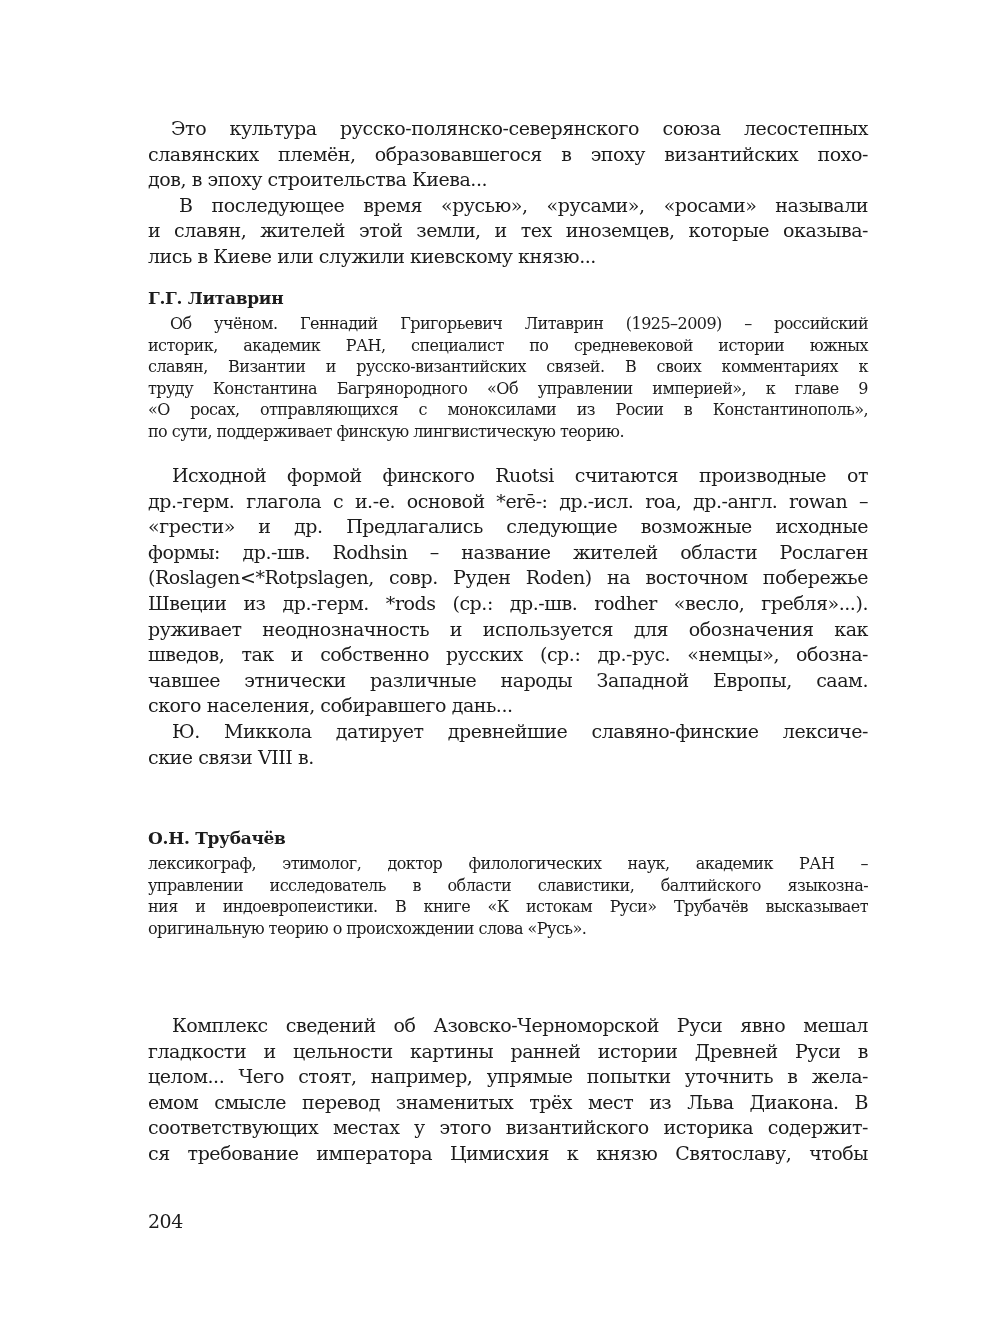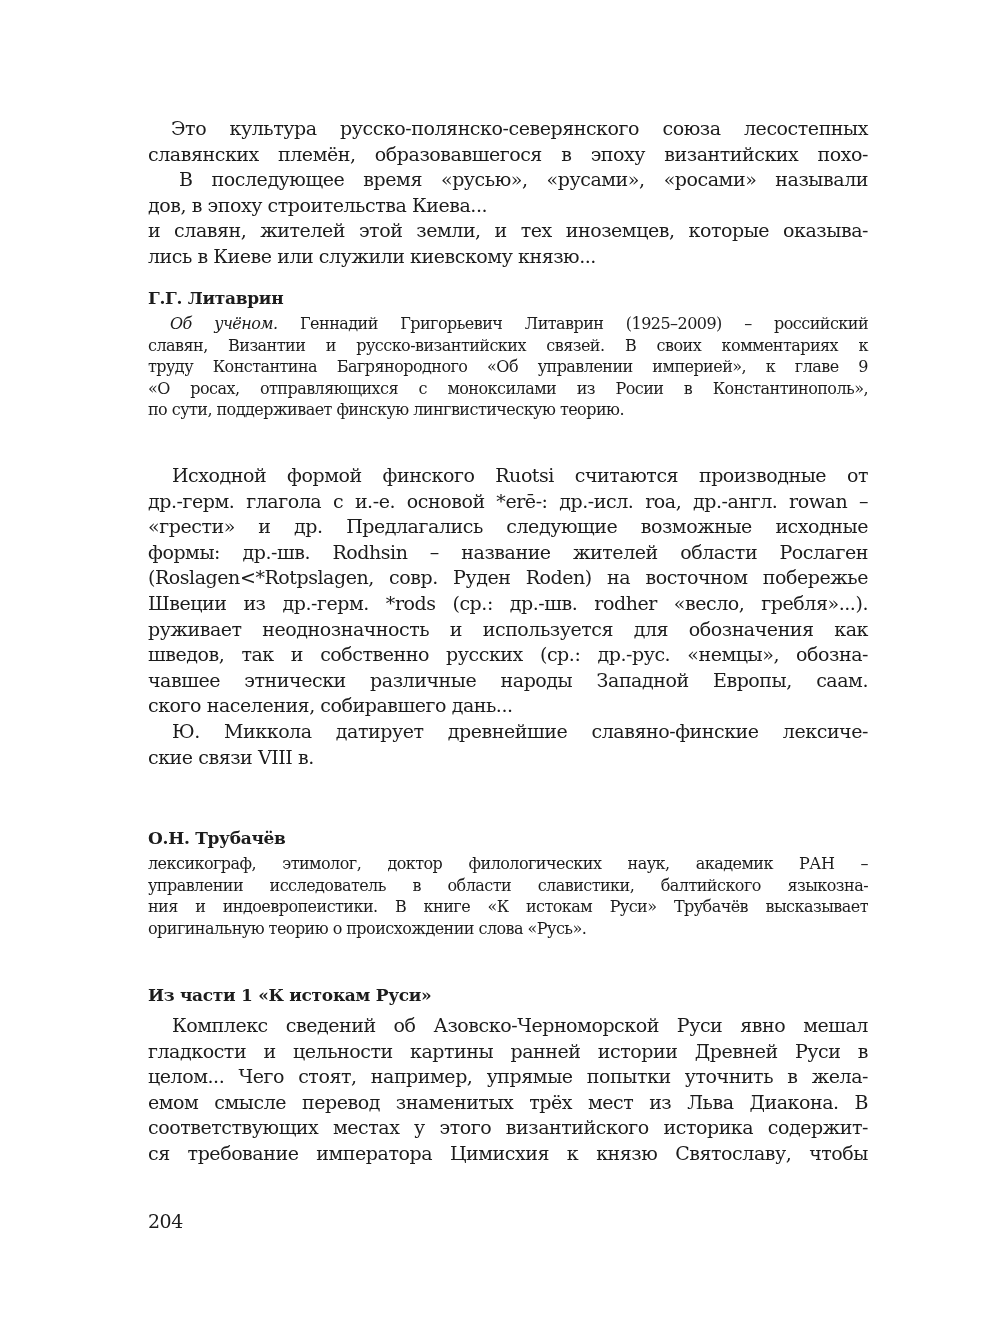--- a/index.html
+++ b/index.html
@@ -17,44 +17,45 @@
   .main .ln.last { text-align-last: left; }
   .bio .ln {
     font-size: 16px; line-height: 21.6px; height: 21.6px; white-space: nowrap;
     text-align: justify; text-align-last: justify; letter-spacing: -0.55px;
   }
   .bio .ln.last { text-align-last: left; }
   .heading {
     position: absolute; left: 170px; width: 698px; text-align: left;
     font-size: 17px; font-weight: bold; letter-spacing: -0.3px;
   }
-  .it { font-style: italic; }
+  .it { }
   .page-number {
     position: absolute; left: 172px; top: 1210px; font-size: 19px; letter-spacing: -0.5px;
   }
 </style>
 </head>
 <body>
 
 <div class="page">
 
   <div class="block main" style="top:116px;">
     <div class="ln" style="padding-left:1px;">Это культура русско-полянско-северянского союза лесостепных</div>
     <div class="ln" style="margin-left:-22px;width:720px;">славянских племён, образовавшегося в эпоху византийских похо-</div>
+    <div class="ln last" style="margin-left:-22px;width:720px;">дов, в эпоху строительства Киева...</div>
     <div class="ln" style="padding-left:9px;">В последующее время «русью», «русами», «росами» называли</div>
-    <div class="ln last" style="margin-left:-22px;width:720px;">дов, в эпоху строительства Киева...</div>
     <div class="ln" style="margin-left:-22px;width:720px;">и славян, жителей этой земли, и тех иноземцев, которые оказыва-</div>
     <div class="ln last" style="margin-left:-22px;width:720px;">лись в Киеве или служили киевскому князю...</div>
   </div>
 
   <div class="heading" style="top:288px;left:148px;width:720px;">Г.Г. Литаврин</div>
   <div class="block bio" style="top:313px;left:148px;width:720px;">
     <div class="ln" style="padding-left:22px;">
       <span class="it">Об учёном.</span><span> Геннадий Григорьевич Литаврин (1925–2009) – российский</span>
     </div>
+    <div class="ln">историк, академик РАН, специалист по средневековой истории южных</div>
     <div class="ln">славян, Византии и русско-византийских связей. В своих комментариях к</div>
     <div class="ln">труду Константина Багрянородного «Об управлении империей», к главе 9</div>
     <div class="ln">«О росах, отправляющихся с моноксилами из Росии в Константинополь»,</div>
     <div class="ln last">по сути, поддерживает финскую лингвистическую теорию.</div>
   </div>
 
   <div class="block main" style="top:463px;left:148px;width:720px;">
     <div class="ln" style="padding-left:24px;">Исходной формой финского Ruotsi считаются производные от</div>
     <div class="ln">др.-герм. глагола с и.-е. основой *erē-: др.-исл. roa, др.-англ. rowan –</div>
     <div class="ln">«грести» и др. Предлагались следующие возможные исходные</div>
@@ -70,21 +71,20 @@
   </div>
 
   <div class="heading" style="top:828px;left:148px;width:720px;">О.Н. Трубачёв</div>
   <div class="block bio" style="top:853px;left:148px;width:720px;">
     <div class="ln">лексикограф, этимолог, доктор филологических наук, академик РАН –</div>
     <div class="ln">управлении исследователь в области славистики, балтийского языкозна-</div>
     <div class="ln">ния и индоевропеистики. В книге «К истокам Руси» Трубачёв высказывает</div>
     <div class="ln last">оригинальную теорию о  происхождении слова «Русь».</div>
   </div>
 
-  <div class="heading" style="top:985px;left:148px;width:720px;">Из части 1 «К истокам Руси»</div>
   <div class="block main" style="top:1013px;left:148px;width:720px;">
     <div class="ln" style="padding-left:24px;">Комплекс сведений об Азовско-Черноморской Руси явно мешал</div>
     <div class="ln">гладкости и цельности картины ранней истории Древней Руси в</div>
     <div class="ln">целом... Чего стоят, например, упрямые попытки уточнить в жела-</div>
     <div class="ln">емом смысле перевод знаменитых трёх мест из Льва Диакона. В</div>
     <div class="ln">соответствующих местах у этого византийского историка содержит-</div>
     <div class="ln">ся требование императора Цимисхия к князю Святославу, чтобы</div>
   </div>
 
   <div class="page-number" style="left:148px;">204</div>

